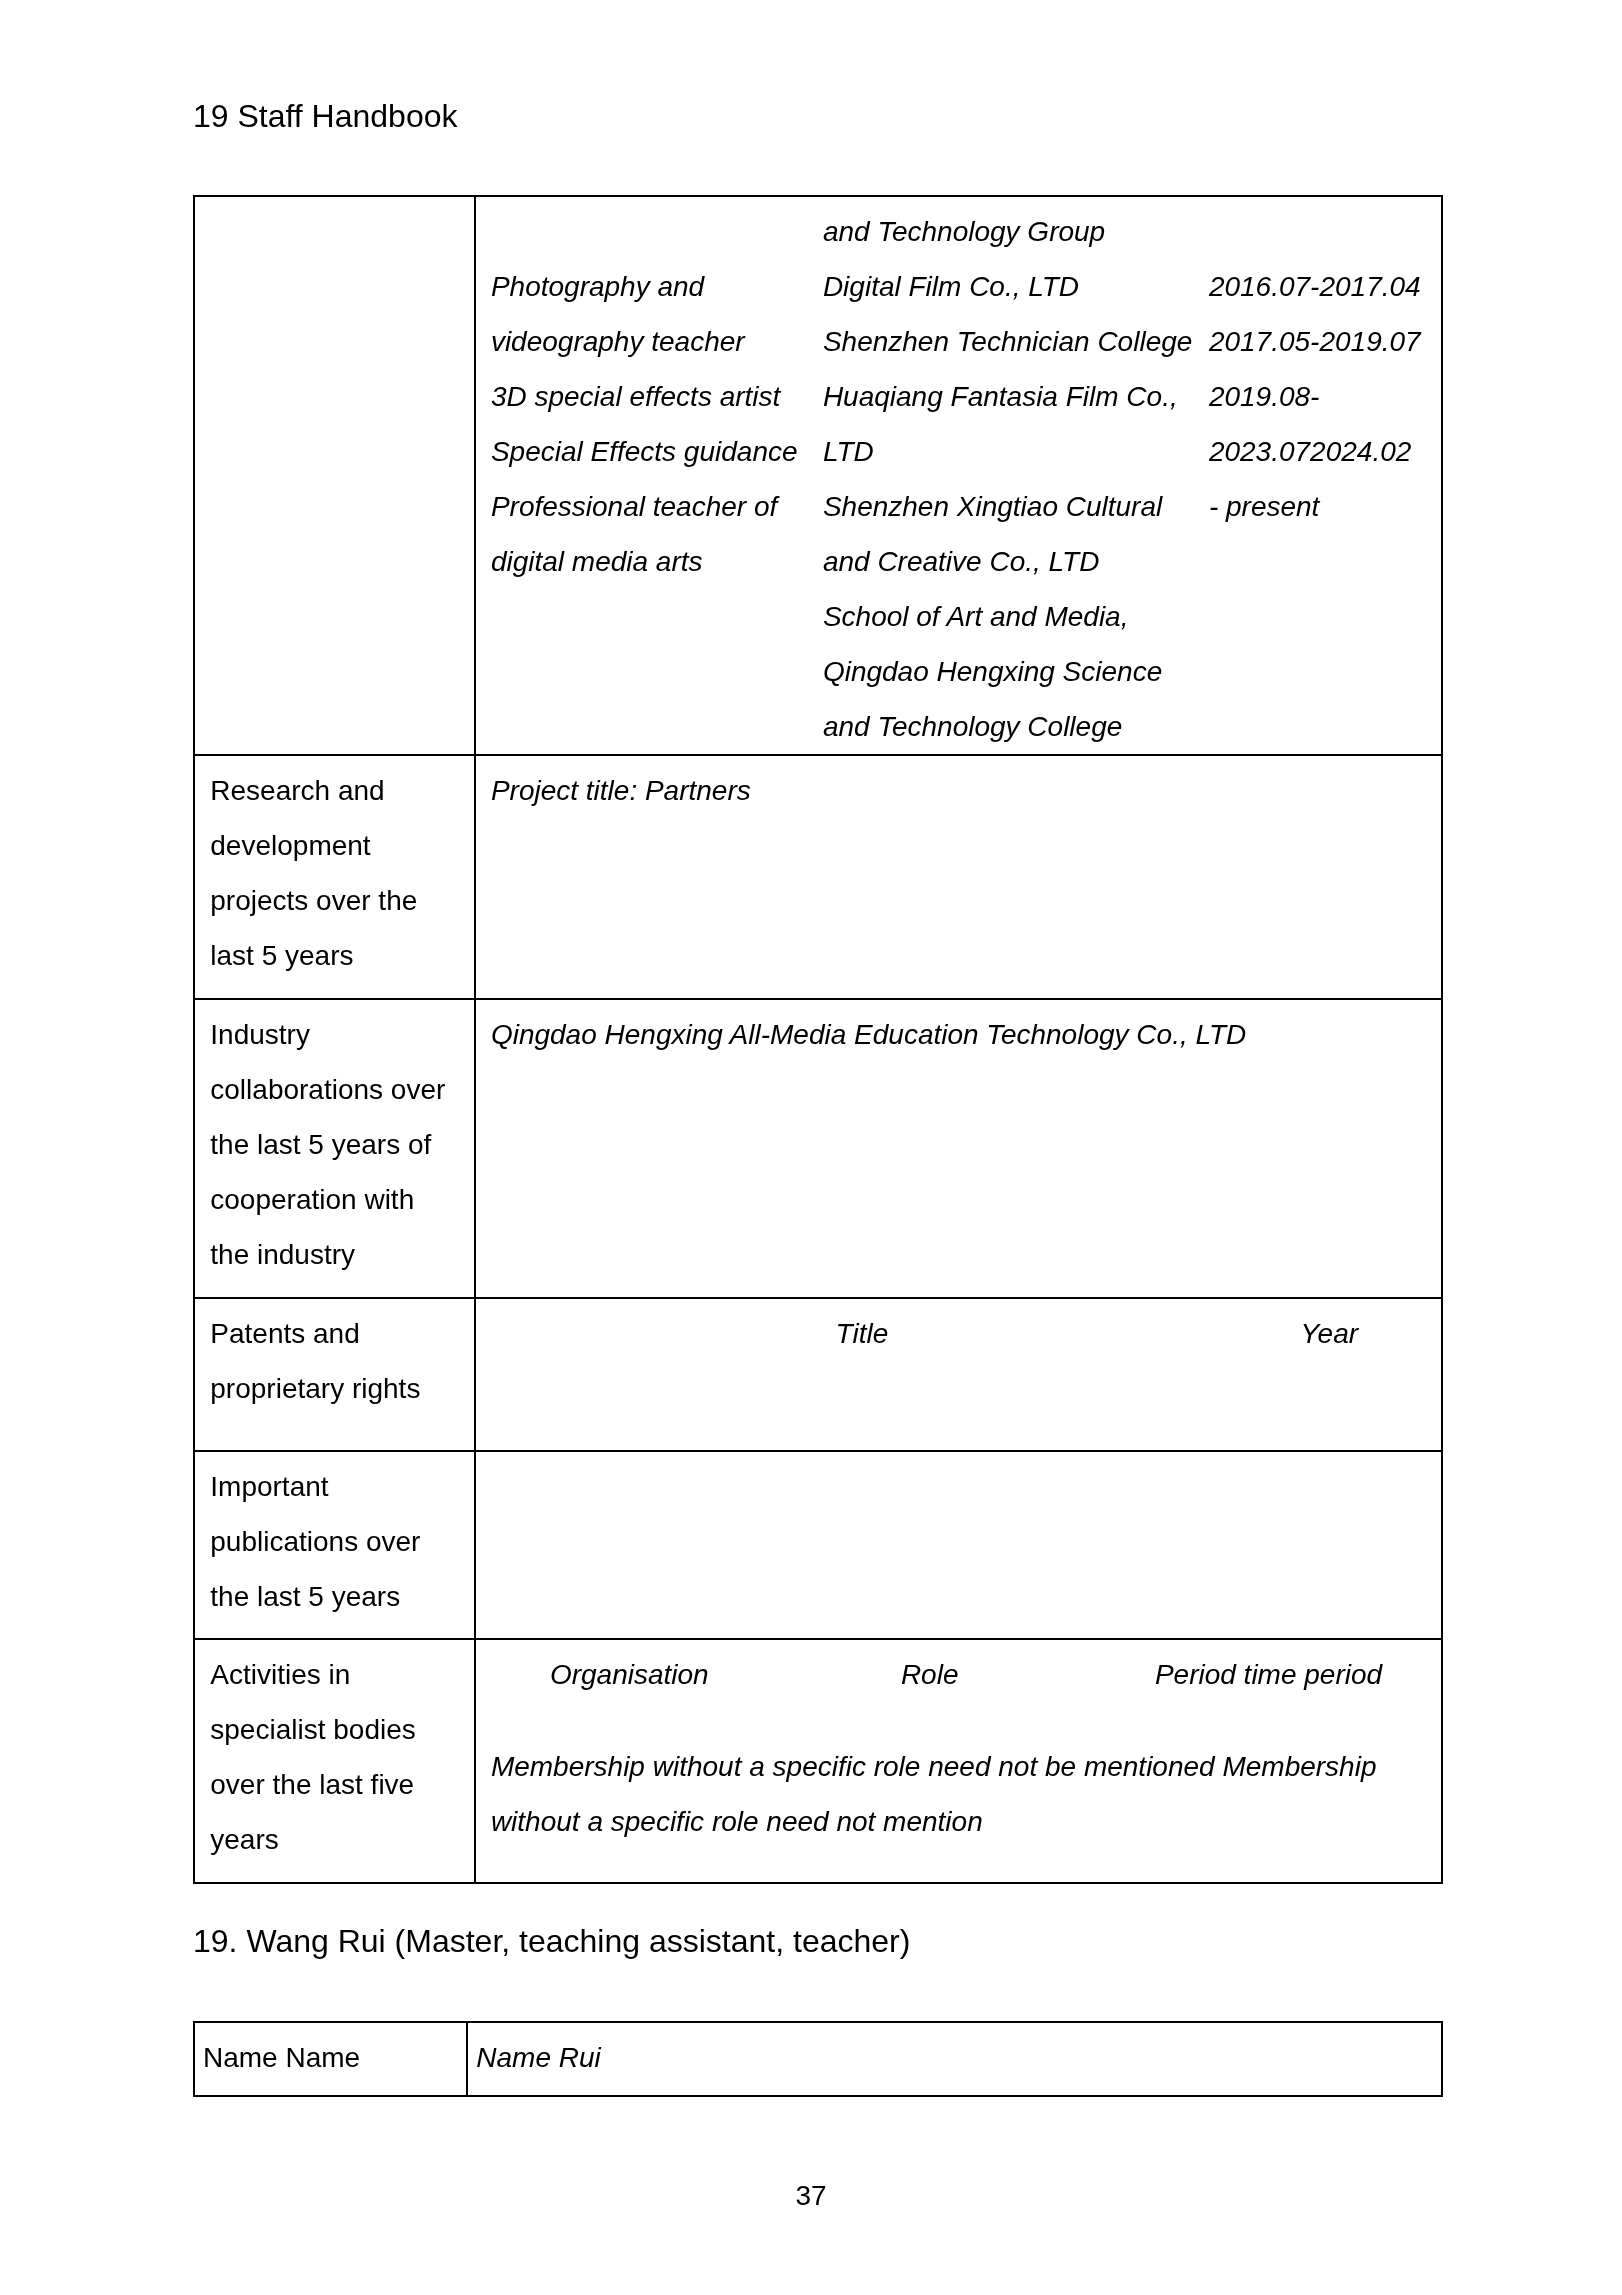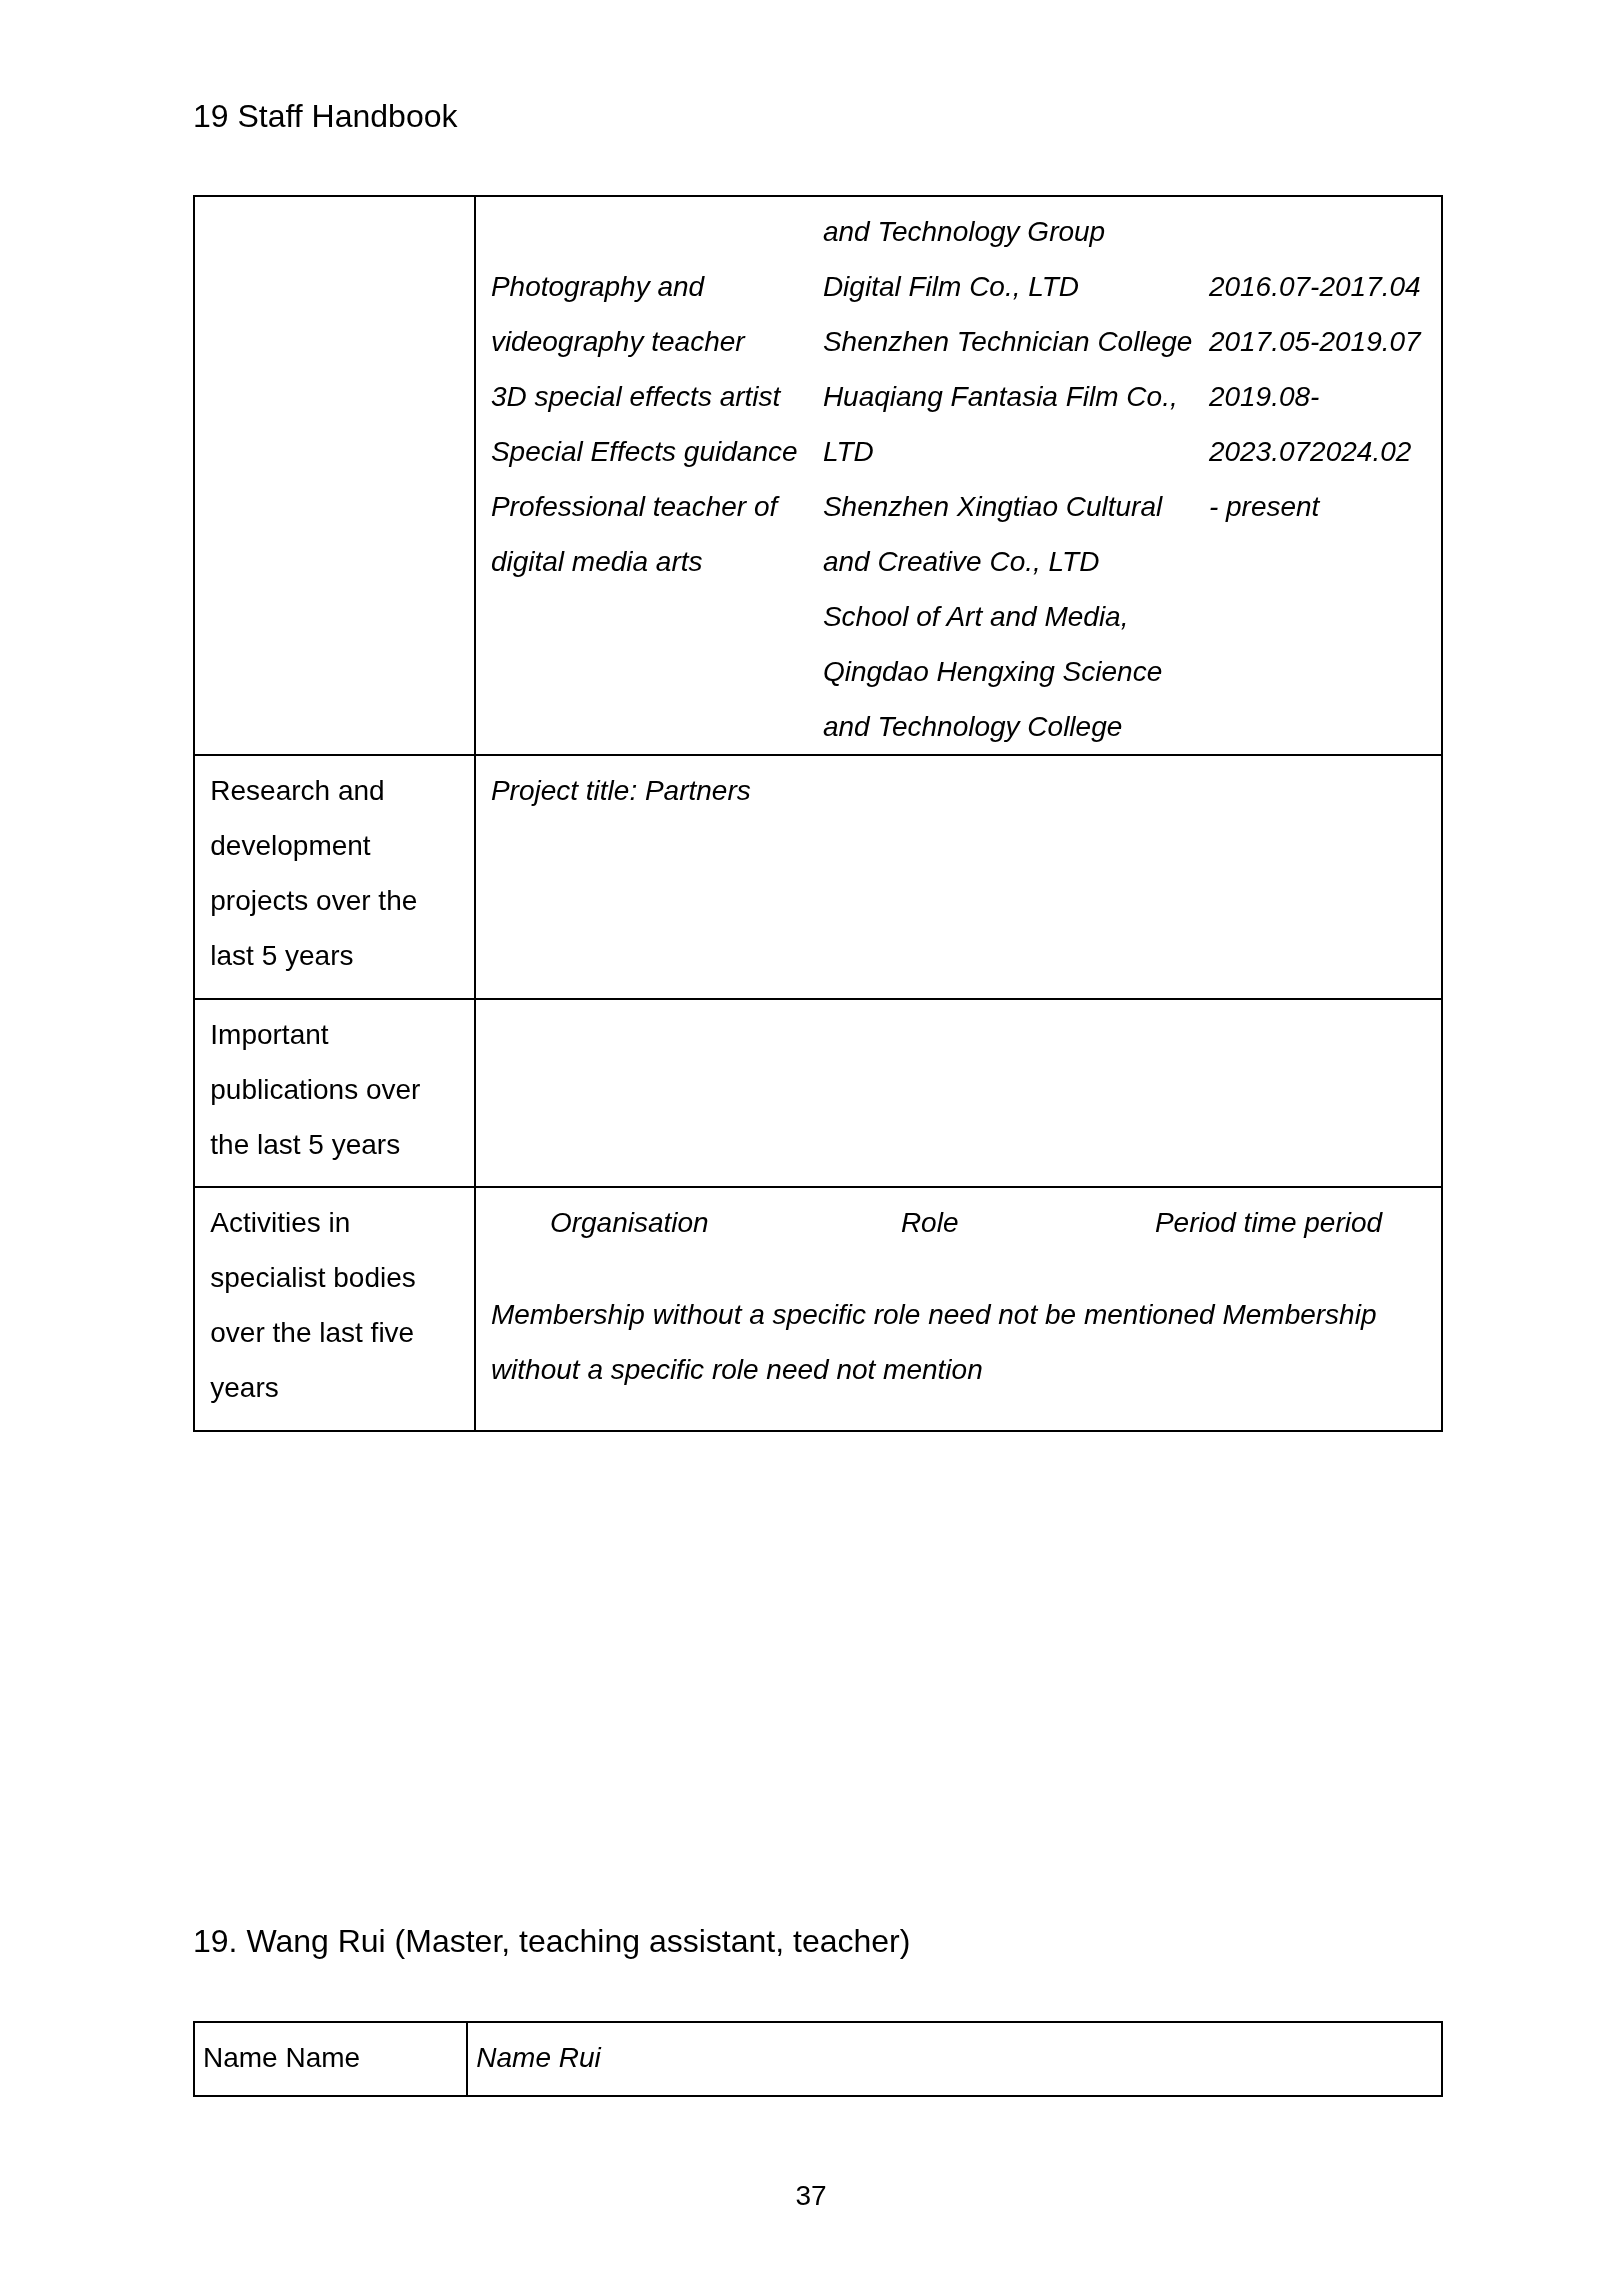--- a/index.html
+++ b/index.html
@@ -81,21 +81,43 @@
   <tr class="h-rd">
     <td class="label">
       <div>Research and</div>
       <div>development</div>
       <div>projects over the</div>
       <div>last 5 years</div>
     </td>
     <td class="it">Project title: Partners</td>
   </tr>
 
+  <tr class="h-ind">
+    <td class="label">
+      <div>Industry</div>
+      <div>collaborations over</div>
+      <div>the last 5 years of</div>
+      <div>cooperation with</div>
+      <div>the industry</div>
+    </td>
+    <td class="it">Qingdao Hengxing All-Media Education Technology Co., LTD</td>
+  </tr>
 
+  <tr class="h-pat">
+    <td class="label">
+      <div>Patents and</div>
+      <div>proprietary rights</div>
+    </td>
+    <td>
+      <div class="title-year it">
+        <span class="t">Title</span>
+        <span class="y">Year</span>
+      </div>
+    </td>
+  </tr>
 
   <tr class="h-pub">
     <td class="label">
       <div>Important</div>
       <div>publications over</div>
       <div>the last 5 years</div>
     </td>
     <td class="it"></td>
   </tr>
 

